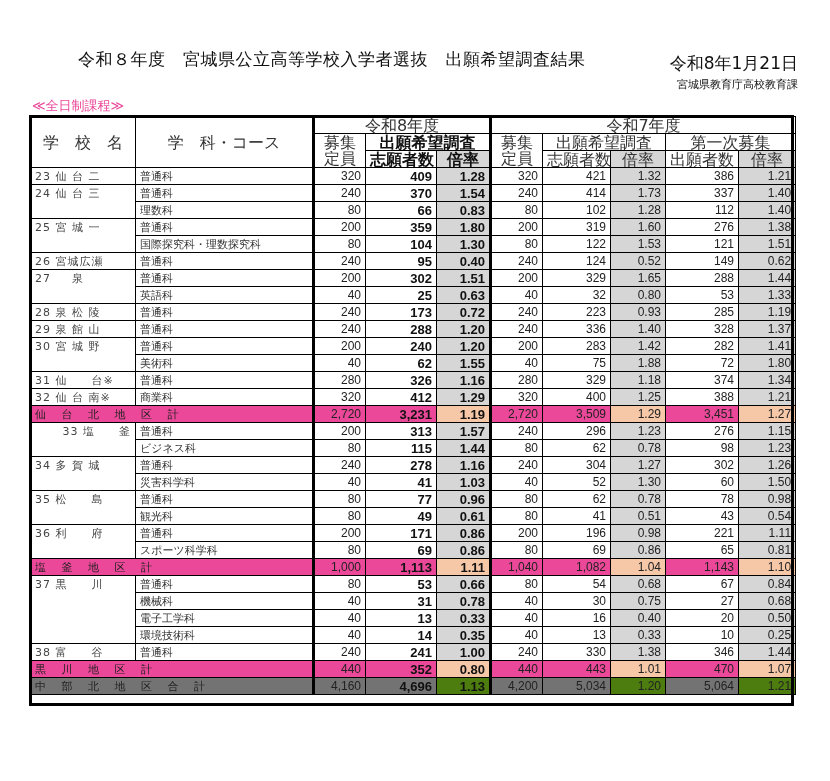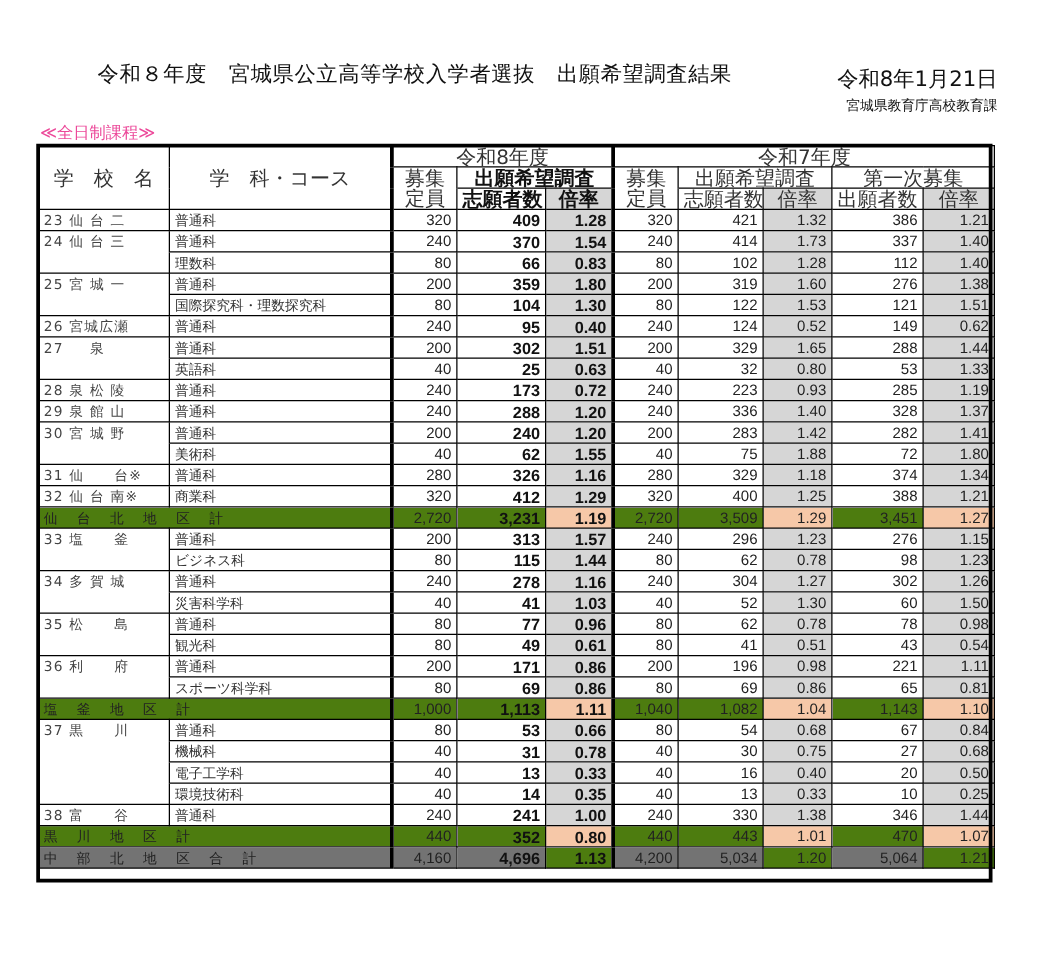--- a/index.html
+++ b/index.html
@@ -9,21 +9,21 @@
   .dept { position: absolute; right: 32px; top: 77px; font-size: 11px; color: #111; }
   .section { position: absolute; left: 32px; top: 97px; font-size: 13px; color: #ec4899; }
   table.main { position: absolute; left: 30px; top: 116px; border-collapse: collapse; table-layout: fixed; width: 765px; font-size: 11px; }
   table.main td { height: 16px; padding: 0 4px; border: 1px solid #000; white-space: nowrap; overflow: hidden; line-height: 15px; }
   .hdr td { text-align: center; color: #333; font-size: 16px; }
   td.shade { background: #d6d6d6; }
   td.num { text-align: right; font-family: "Liberation Sans", sans-serif; font-size: 12px; }
   td.bold { font-weight: bold; font-size: 13px; color: #111; }
   td.school { color: #444; font-size: 11px; letter-spacing: 1px; }
   td.course { color: #333; font-size: 11px; }
-  tr.sub td { background: #4d7c0f; }
+  tr.sub td { background: #ec4899; }
   tr.sub td.shade { background: #f6c8a8; }
   tr.total td { background: #737373; }
   tr.total td.shade { background: #4d7c0f; }
   td.label { letter-spacing: 6px; color: #222; padding-left: 8px; }
   .thick-l { border-left: 3px solid #000 !important; }
   .thick-r { border-right: 3px solid #000 !important; }
   .thick-t td { border-top: 3px solid #000; }
   .outer { position: absolute; left: 29px; top: 115px; width: 765px; height: 591px; border: 3px solid #000; pointer-events: none; box-sizing: border-box; }
 </style>
 </head>
@@ -246,21 +246,21 @@
         <td class="num thick-l">2,720</td>
         <td class="num bold">3,231</td>
         <td class="num bold shade thick-r">1.19</td>
         <td class="num">2,720</td>
         <td class="num">3,509</td>
         <td class="num shade">1.29</td>
         <td class="num">3,451</td>
         <td class="num shade">1.27</td>
       </tr>
       <tr class="thick-t">
-        <td class="school" style="border-bottom: none;">33 塩　　釜</td>
+        <td class="school" style="border-bottom: none; text-align: right;">33 塩　　釜</td>
         <td class="course">普通科</td>
         <td class="num thick-l">200</td>
         <td class="num bold">313</td>
         <td class="num bold shade thick-r">1.57</td>
         <td class="num">240</td>
         <td class="num">296</td>
         <td class="num shade">1.23</td>
         <td class="num">276</td>
         <td class="num shade">1.15</td>
       </tr>

